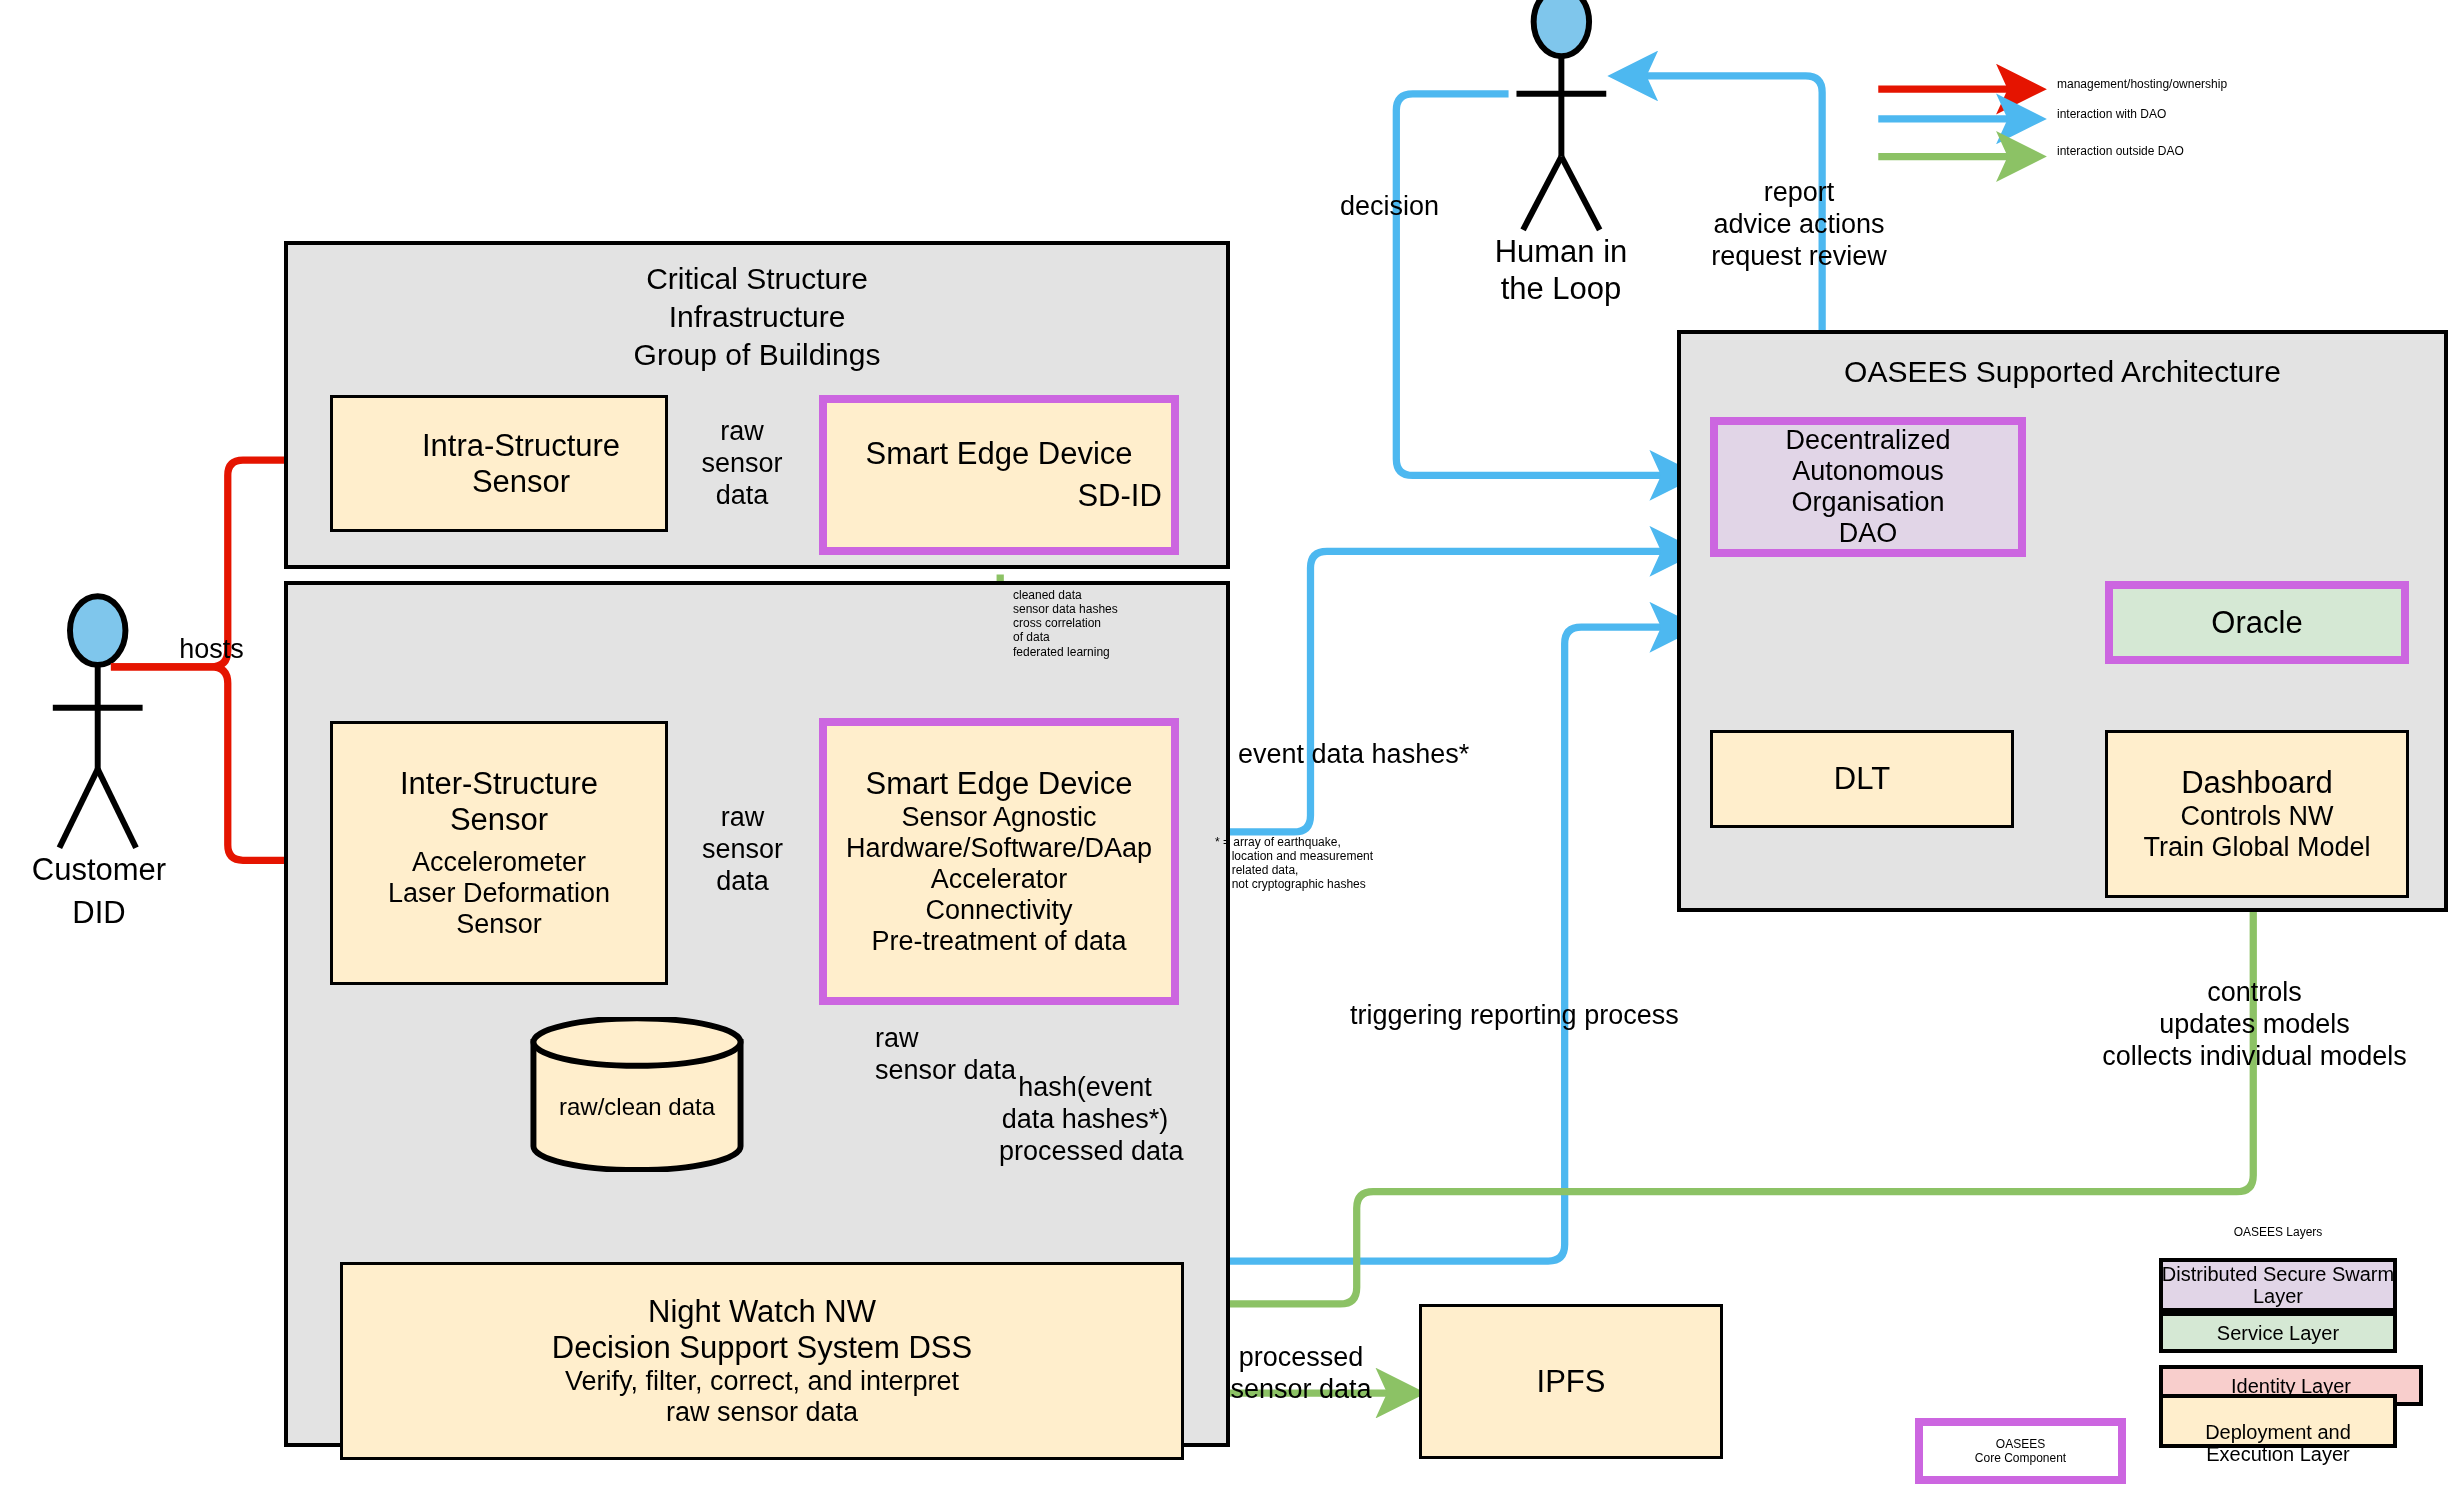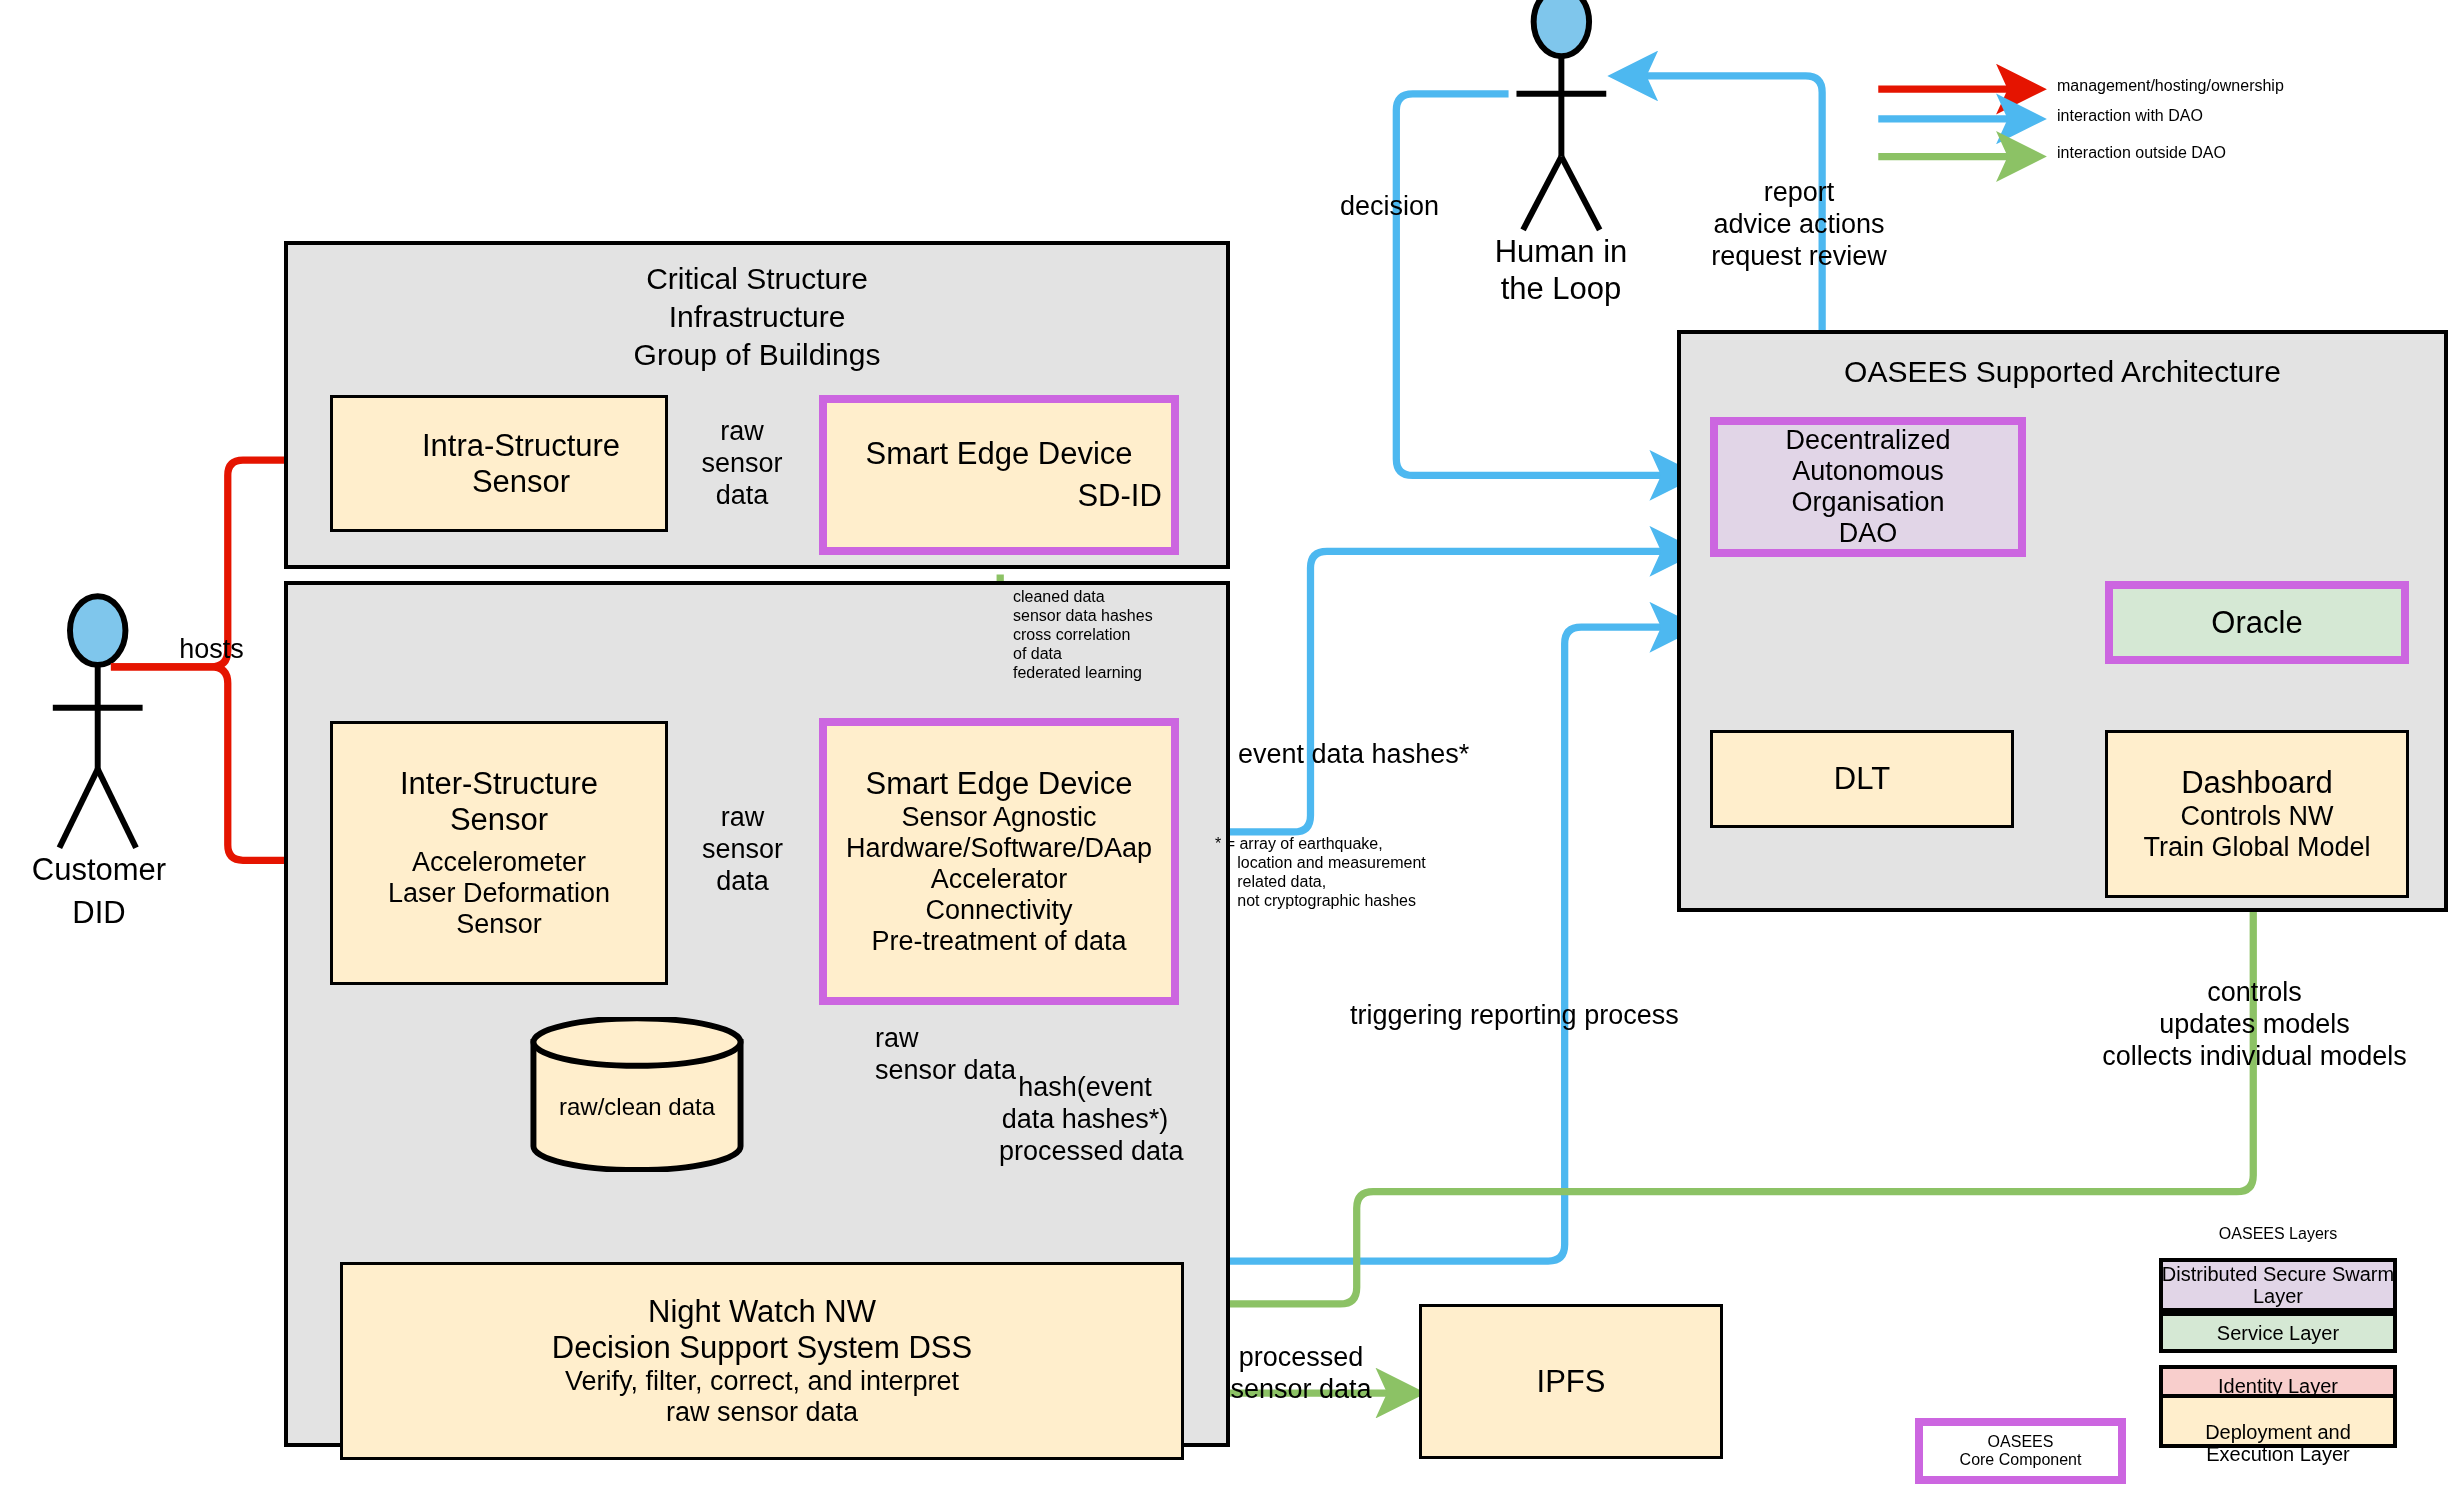--- a/index.html
+++ b/index.html
@@ -8,21 +8,21 @@
   svg{position:absolute;left:0;top:0;width:2450px;height:1506px;}
   .bx{position:absolute;box-sizing:border-box;display:flex;flex-direction:column;
       align-items:center;justify-content:center;text-align:center;color:#000;}
   .cream{background:#ffeecc;border:3.3px solid #000;}
   .green{background:#d5e8d4;border:3.3px solid #000;}
   .gray{background:#e3e3e3;border:4.6px solid #000;}
   .coreborder{border:8.6px solid #cc66e0;}
   .t-big{font-size:31px;}
   .t-med{font-size:27px;}
   .t-sm{font-size:24px;}
-  .t-tiny{font-size:16px;}
+  .t-tiny{font-size:12px;}
   .lbl{position:absolute;color:#000;text-align:center;line-height:1.18;white-space:pre;}
   .lbl-l{text-align:left;}
   .sect-title{position:absolute;width:100%;text-align:center;font-size:30px;line-height:1.28;}
   .layerbox{position:absolute;box-sizing:border-box;display:flex;align-items:center;
      justify-content:center;text-align:center;border:4px solid #000;font-size:20px;line-height:1.1;}
 </style>
 </head>
 <body>
 
 <div id="stage">
@@ -232,21 +232,21 @@
 
   <div class="lbl t-tiny" style="left:2166px;top:1225px;width:224px;">OASEES Layers</div>
 
   <div class="layerbox" style="left:2159px;top:1258px;width:238px;height:54px;background:#e1d5e7;">
     <span style="white-space:pre;">Distributed Secure Swarm
 Layer</span>
   </div>
   <div class="layerbox" style="left:2159px;top:1312px;width:238px;height:41px;background:#d5e8d4;">
     <span style="white-space:pre;">Service Layer</span>
   </div>
-  <div class="layerbox" style="left:2159px;top:1365px;width:238px;height:41px;background:#f8cecc;">
+  <div class="layerbox" style="left:2159px;top:1365px;width:264px;height:41px;background:#f8cecc;">
     <span style="white-space:pre;">Identity Layer</span>
   </div>
   <div class="layerbox" style="left:2159px;top:1394px;width:238px;height:54px;background:#ffeecc;">
     <span style="white-space:pre;margin-top:44px;">Deployment and
 Execution Layer</span>
   </div>
 
   <div class="bx" style="left:1915px;top:1418px;width:211px;height:66px;background:#ffffff;border:8.6px solid #cc66e0;">
     <div class="t-tiny">OASEES</div>
     <div class="t-tiny">Core Component</div>

